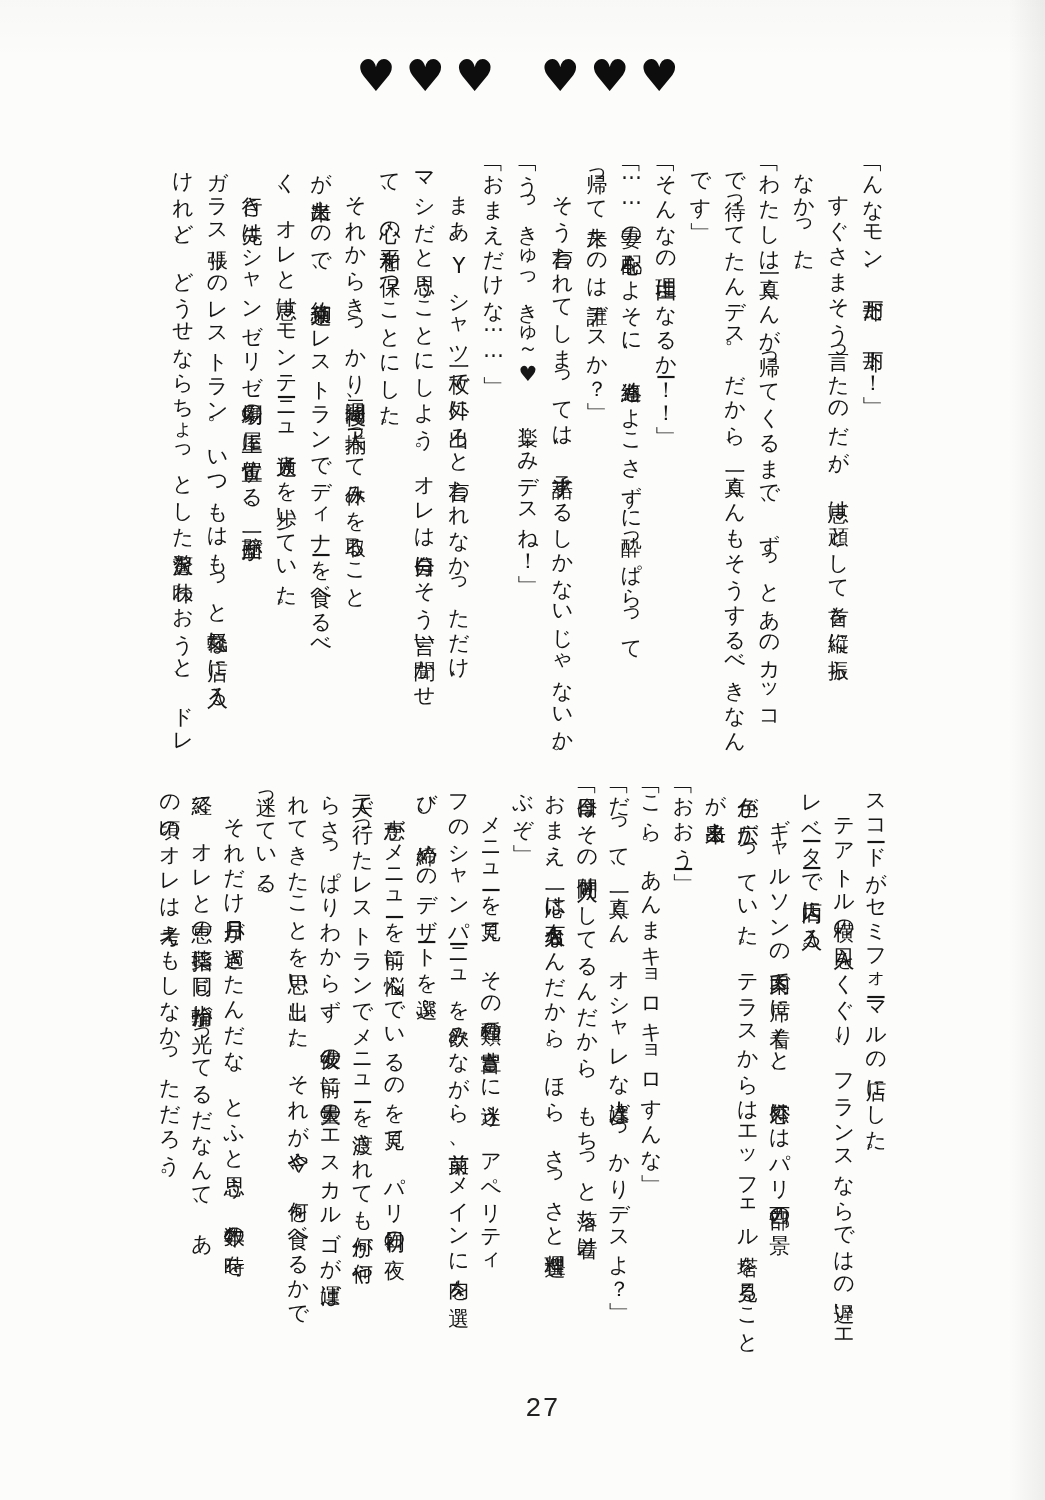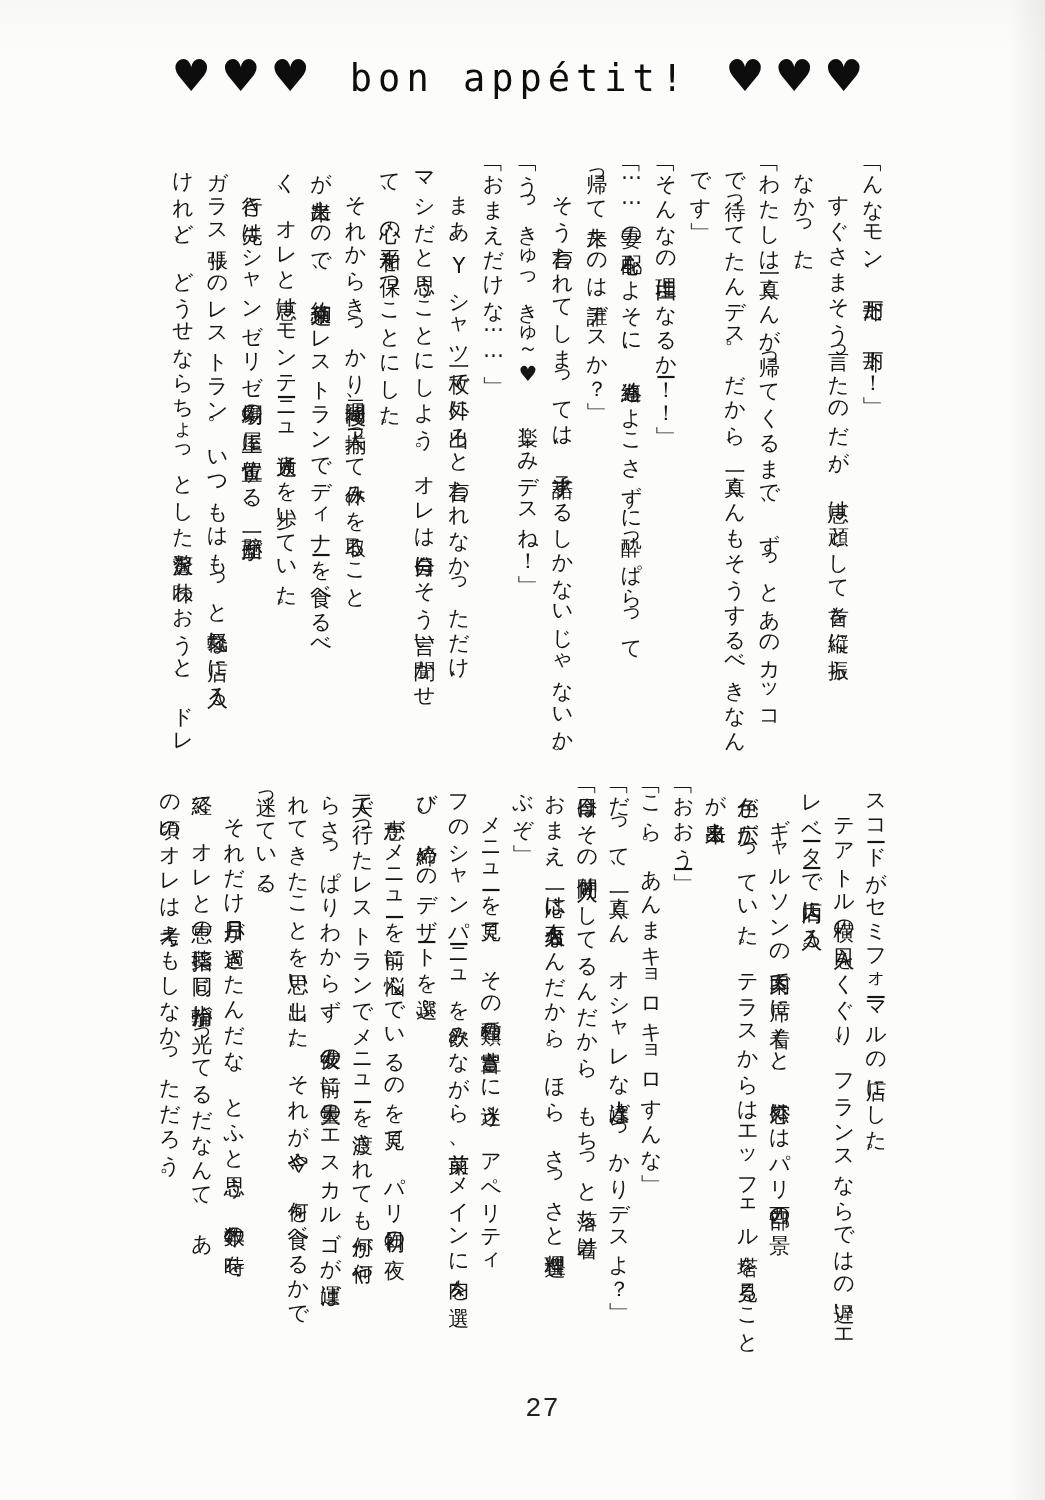--- a/index.html
+++ b/index.html
@@ -85,21 +85,20 @@
     margin-left: 20px;
   }
 </style>
 </head>
 <body>
 
 <div class="page">
 
   <div class="header">
     <span class="hearts">♥♥♥</span>
-    <span class="header-title">bon appétit!</span>
     <span class="hearts right">♥♥♥</span>
   </div>
 
   <div class="vblock" id="block1">
       <div class="tcol">「んなモン、却下だ、却下！！」</div>
       <div class="tcol">　すぐさまそう言ったのだが、恵は頑として首を縦に振ら</div>
       <div class="tcol">なかった。</div>
       <div class="tcol">「わたしは真一くんが帰ってくるまで、ずっとあのカッコ</div>
       <div class="tcol">で待ってたんデス。だから、真一くんもそうするべきなん</div>
       <div class="tcol">です」</div>

